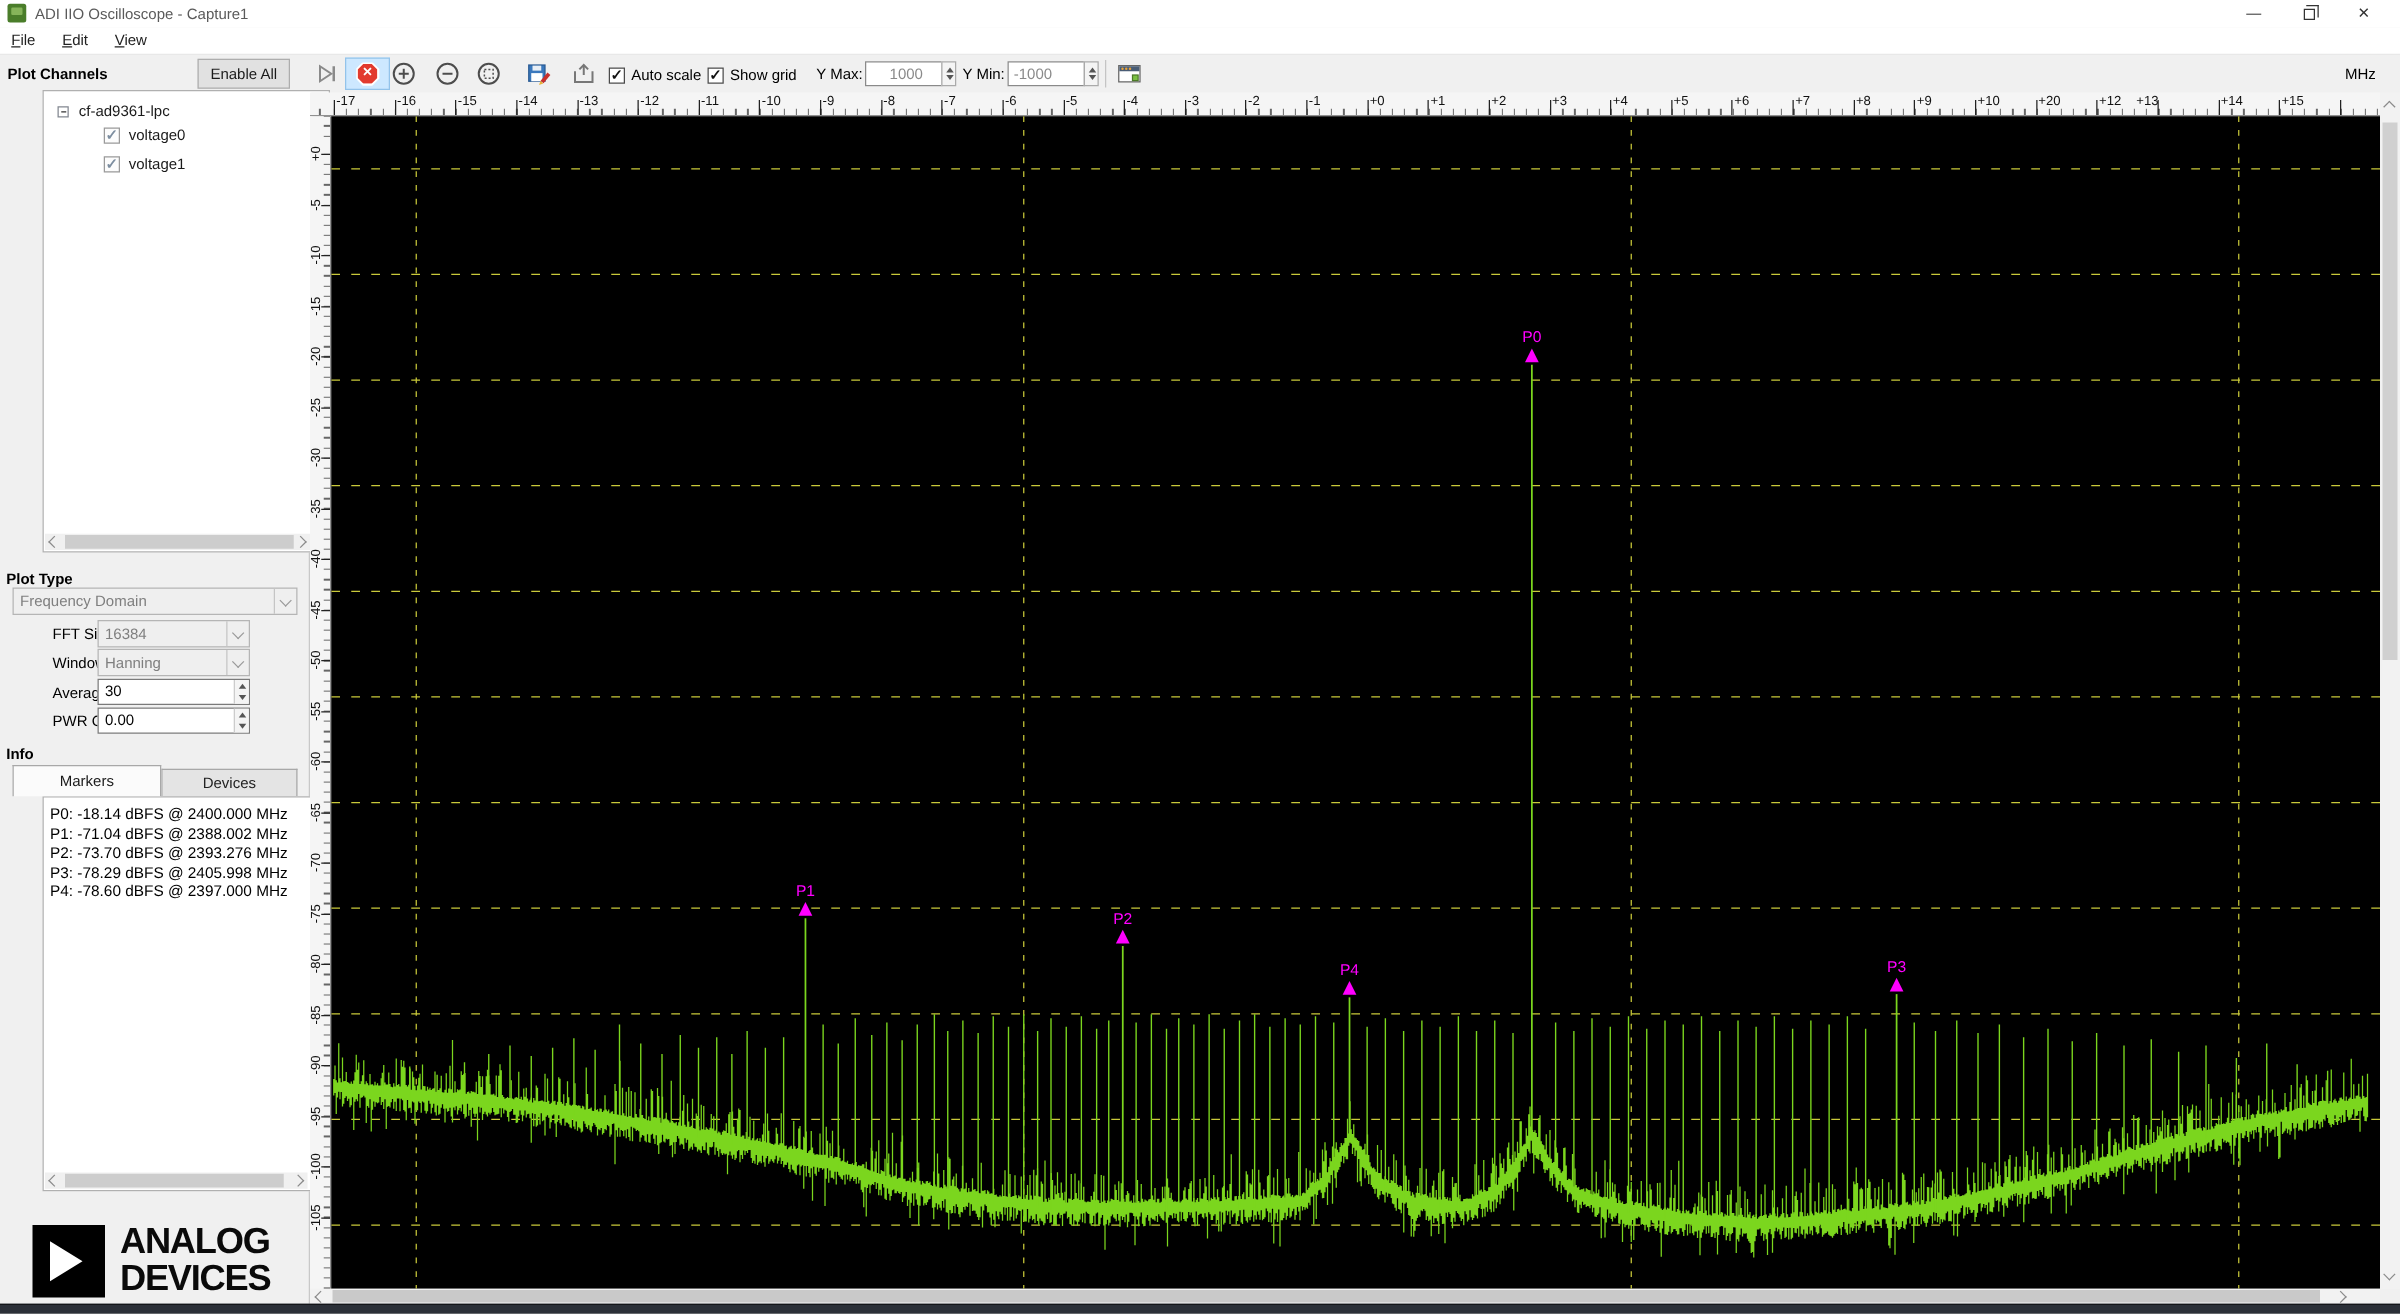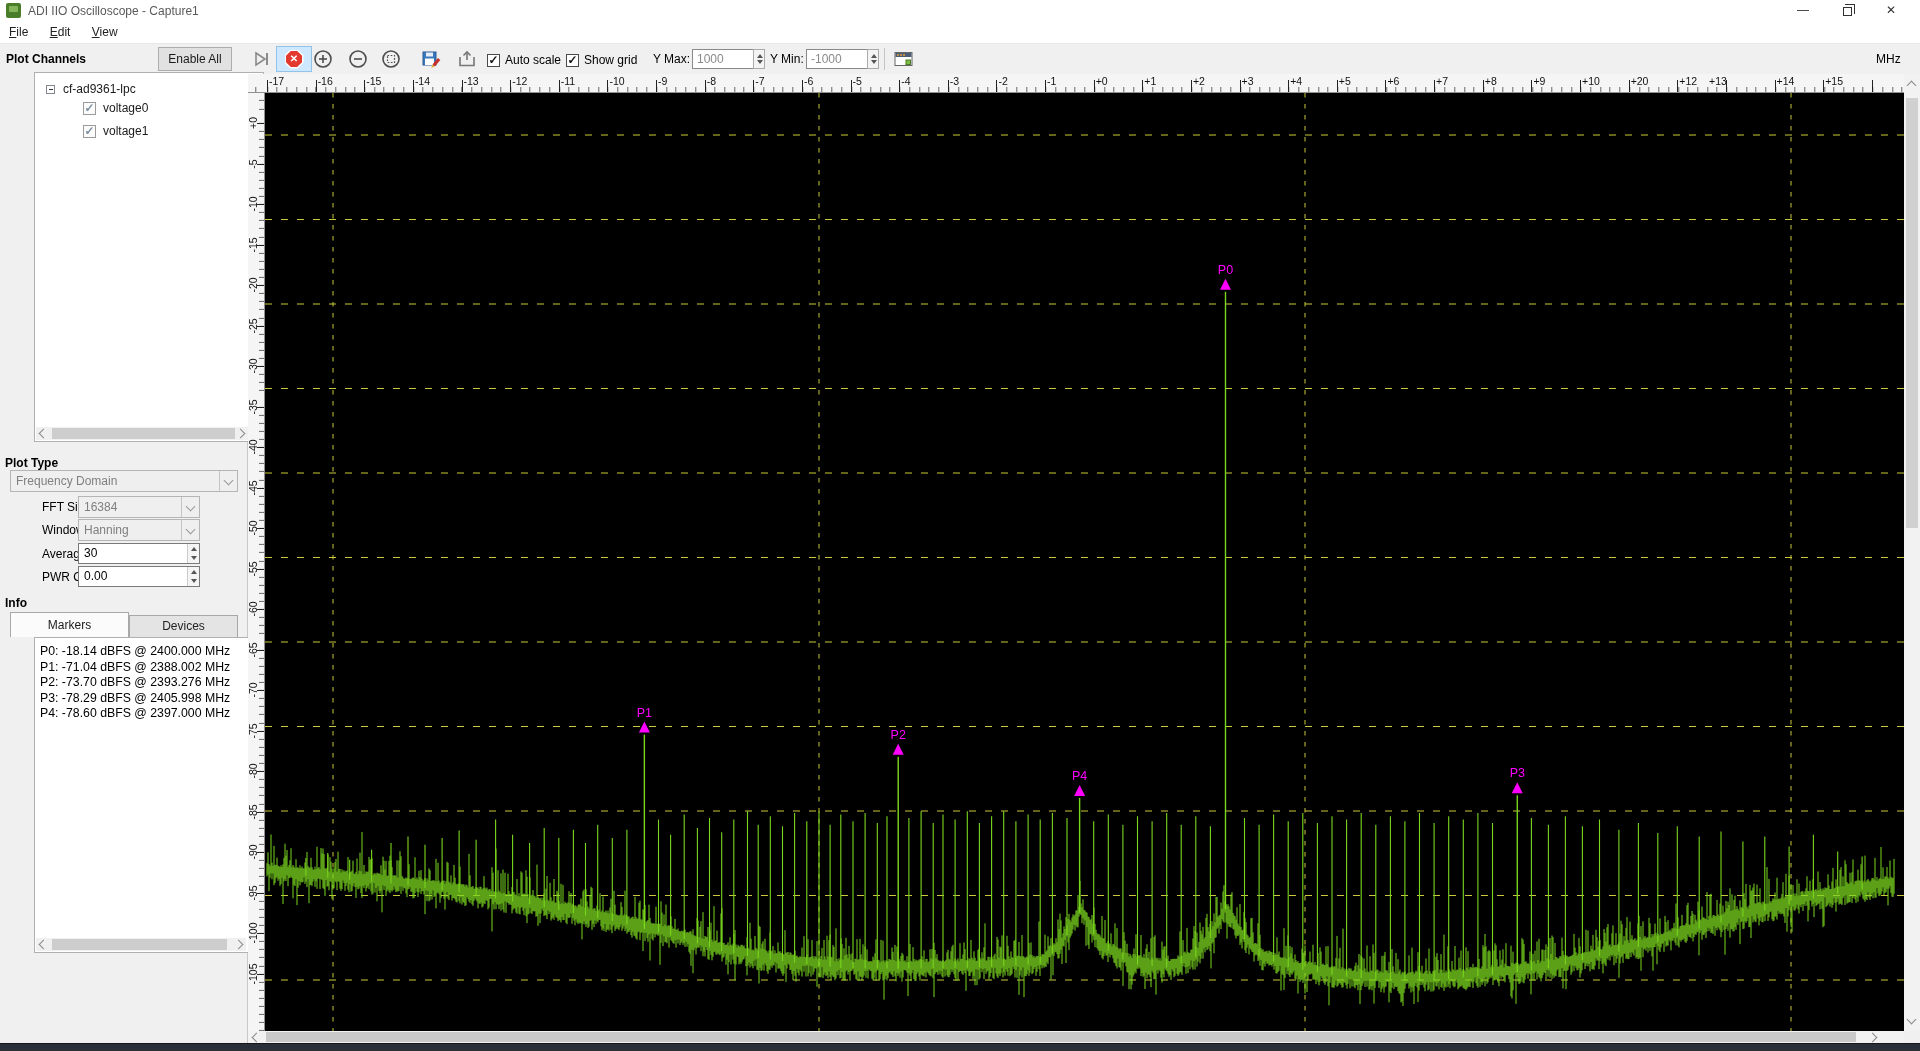--- a/index.html
+++ b/index.html
@@ -170,21 +170,21 @@
   <div class="abs tb-check-row" style="left:487px;">
     <span class="wincheck">✓</span>
     <span class="tb-label">Auto scale</span>
   </div>
   <div class="abs tb-check-row" style="left:566px;">
     <span class="wincheck">✓</span>
     <span class="tb-label">Show grid</span>
   </div>
 
   <div class="abs tb-label" style="left:653px; top:8px;">Y Max:</div>
-  <div class="abs tb-input" style="left:692px; width:62px;">1000</div>
+  <div class="abs tb-input" style="left:692px; width:62px;text-align:center;">1000</div>
   <div class="abs spin" style="left:753px;"></div>
   <div class="abs tb-label" style="left:770px; top:8px;">Y Min:</div>
   <div class="abs tb-input" style="left:806px; width:62px;">-1000</div>
   <div class="abs spin" style="left:867px;"></div>
   <div class="abs" id="tb-sep"></div>
   <div class="abs tb-icon" style="left:892px;">
     <svg width="20" height="16">
       <rect x="1" y="1.5" width="17" height="13" fill="#ffffff" stroke="#666"></rect>
       <rect x="1.5" y="2" width="16" height="4" fill="#4a5d75"></rect>
       <circle cx="4" cy="4" r="1" fill="#e8a33a"></circle>
@@ -265,20 +265,27 @@
       <div class="thumb" style="left:16px; width:175px;"></div>
       <span class="chev right" style="right:4px; top:3px;"></span>
     </div>
   <div class="marker-line" style="top: 6px;">P0: -18.14 dBFS @ 2400.000 MHz</div>
       <div class="marker-line" style="top: 21.6px;">P1: -71.04 dBFS @ 2388.002 MHz</div>
       <div class="marker-line" style="top: 37.2px;">P2: -73.70 dBFS @ 2393.276 MHz</div>
       <div class="marker-line" style="top: 52.8px;">P3: -78.29 dBFS @ 2405.998 MHz</div>
       <div class="marker-line" style="top: 68.4px;">P4: -78.60 dBFS @ 2397.000 MHz</div>
     </div>
 
+  <div class="abs" id="logo">
+    <div class="abs" id="logo-square"></div>
+    <div class="abs" id="logo-text">
+      <div>ANALOG</div>
+      <div>DEVICES</div>
+    </div>
+  </div>
 </div>
 
 <div class="abs" id="ruler-x">
     <div id="ruler-x-minor"></div>
     <div class="xtick" style="left: 19px;"></div>
     <div class="xtick-label" style="left: 21px;">-17</div>
     <div class="xtick" style="left: 67.63px;"></div>
     <div class="xtick-label" style="left: 69.63px;">-16</div>
     <div class="xtick" style="left: 116.26px;"></div>
     <div class="xtick-label" style="left: 118.26px;">-15</div>

